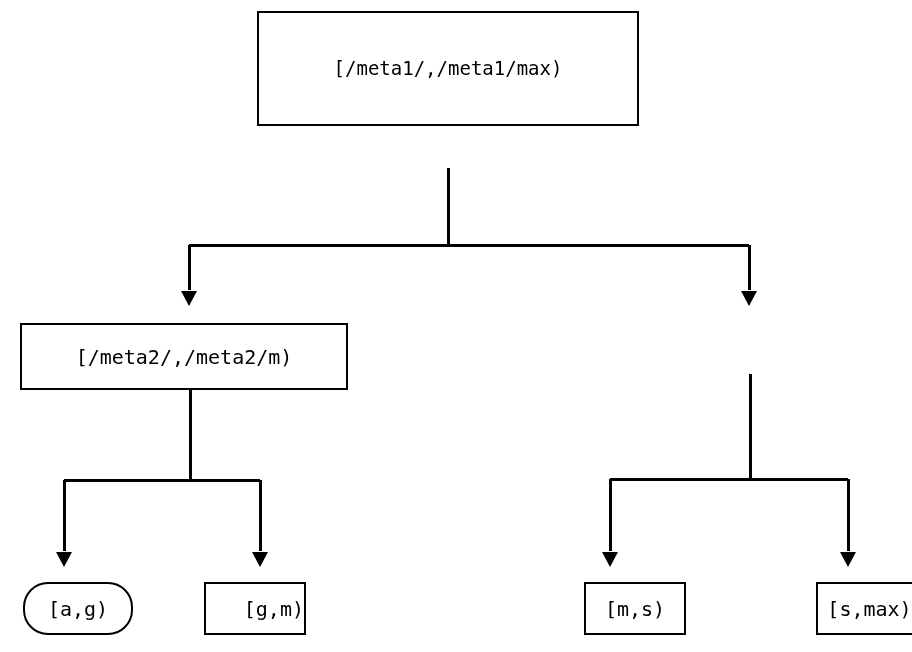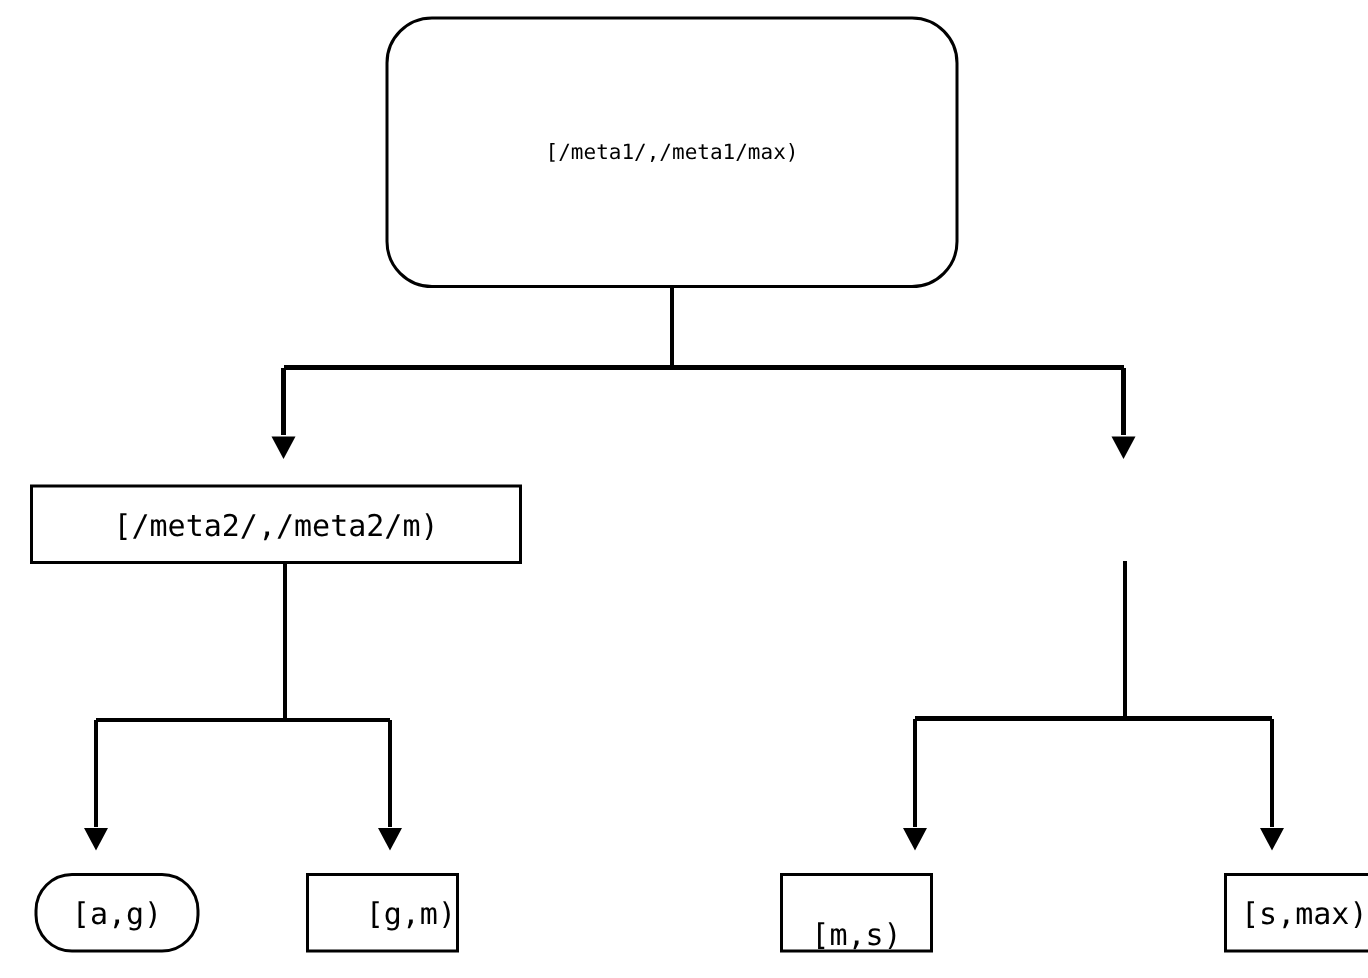--- a/index.html
+++ b/index.html
@@ -31,28 +31,28 @@
     align-items: center;
     justify-content: center;
     color: #000000;
     letter-spacing: 0px;
     white-space: pre;
   }
   .node-label {
     display: block;
     line-height: 1;
   }
-  .node-root   { left: 257px; top: 11px;  width: 382px; height: 181px; font-size: 14px; border-radius: 31px; }
-  .node-l2     { top: 323px; height: 53px; font-size: 20px; }
+  .node-root   { left: 257px; top: 11px;  width: 382px; height: 115px; font-size: 19px; }
+  .node-l2     { top: 323px; height: 67px; font-size: 20px; }
   .node-l2a    { left: 20px;  width: 328px; }
   .node-l2b    { left: 579px; width: 322px; }
   .node-leaf   { top: 582px; height: 53px; font-size: 20px; }
   .node-leaf-a { left: 23px;   width: 110px; border-radius: 25px; }
   .node-leaf-b { left: 204px; width: 102px; justify-content: flex-end; }
-  .node-leaf-c { left: 520px; width: 102px; align-items: flex-end; }
+  .node-leaf-c { left: 584px; width: 102px; }
   .node-leaf-d { left: 816px; width: 107px; justify-content: center; }
 </style>
 </head>
 <body>
 
 <div id="canvas">
 
   <svg id="edges" viewBox="0 0 912 652" width="912" height="652" aria-hidden="true">
     <g stroke="#000000" stroke-width="3" fill="none" shape-rendering="crispEdges">
 

